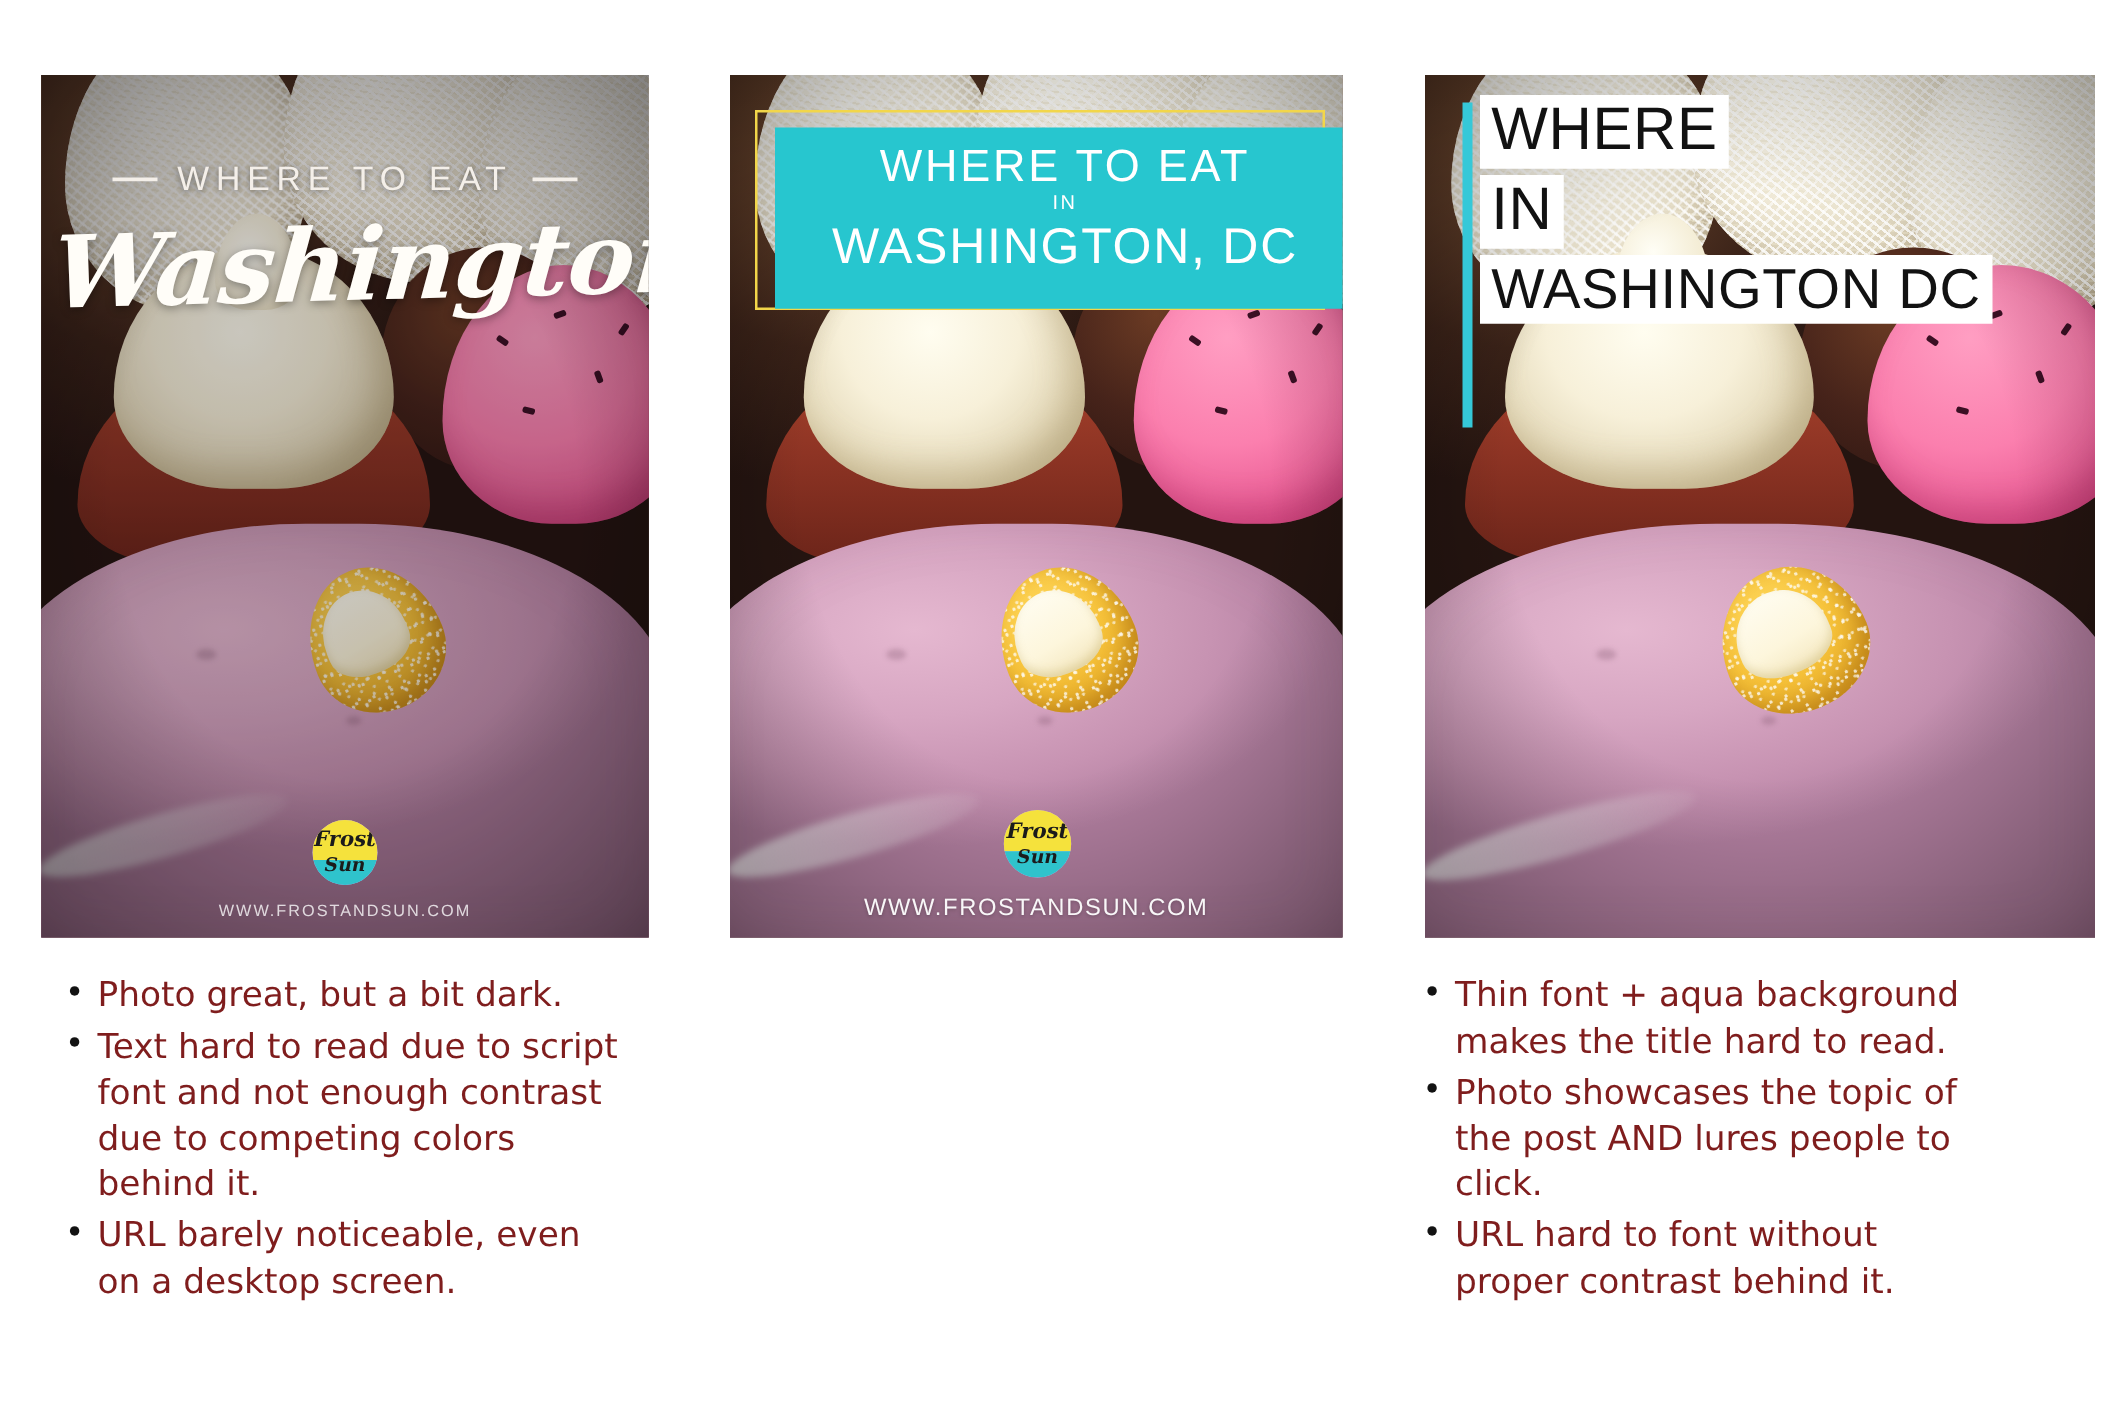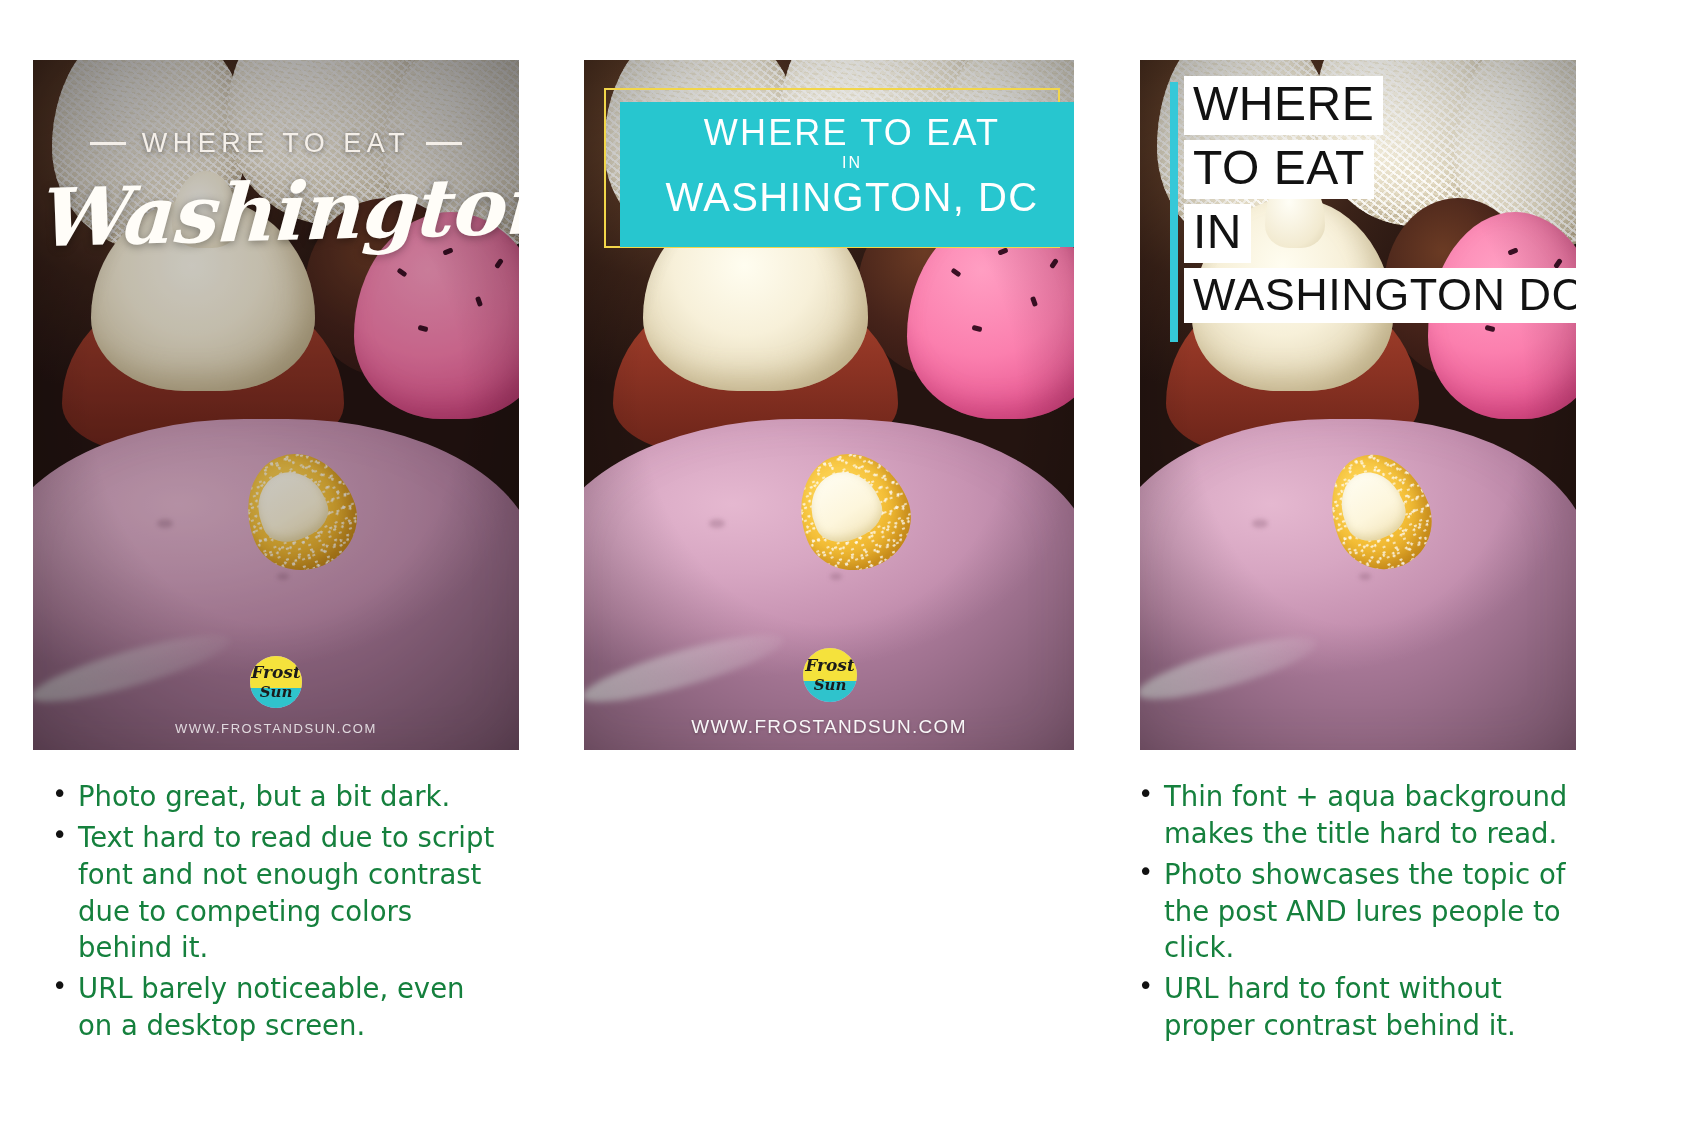--- a/index.html
+++ b/index.html
@@ -39,21 +39,21 @@
   .pin {
     position: absolute;
     top: 60px;
     width: 486px;
     height: 690px;
     overflow: hidden;
     background: #2a1a14;
   }
   .col-1 .pin { left: 33px; }
   .col-2 .pin { left: 18px; width: 490px; }
-  .col-3 .pin { left: 8px;  width: 436px; }
+  .col-3 .pin { left: 8px;  width: 536px; }
 
   
   .photo {
     position: absolute;
     inset: 0;
     overflow: hidden;
   }
   .photo .bg {
     position: absolute;
     inset: 0;
@@ -394,21 +394,21 @@
     line-height: 1;
   }
   .col-1 .logo { left: 50%; margin-left: -26px; bottom: 42px; }
   .col-2 .logo { left: 50%; margin-left: -26px; bottom: 48px; width: 54px; height: 54px; }
 
   
   .notes {
     position: absolute;
     top: 778px;
     font-family: "DejaVu Sans", "Liberation Sans", sans-serif;
-    color: #15803d;
+    color: #7f1d1d;
     font-size: 27.5px;
     line-height: 1.34;
   }
   .col-1 .notes { left: 36px; width: 470px; }
   .col-2 .notes { left: 556px; width: 470px; }
 
   .notes ul {
     margin: 0;
     padding: 0 0 0 42px;
     list-style: none;
@@ -569,21 +569,20 @@
           <div class="lemon">
             <div class="peel"></div>
             <div class="flesh"></div>
           </div>
           <div class="vignette"></div>
         </div>
 
         <div class="p3-bar"></div>
         <div class="p3-lines">
           <div class="p3-box">WHERE</div>
-          <div class="p3-box">TO EAT</div>
           <div class="p3-box">IN</div>
           <div class="p3-box wide">WASHINGTON DC</div>
         </div>
       </div>
 
     </div>
 
   </div>
 </div>
 

